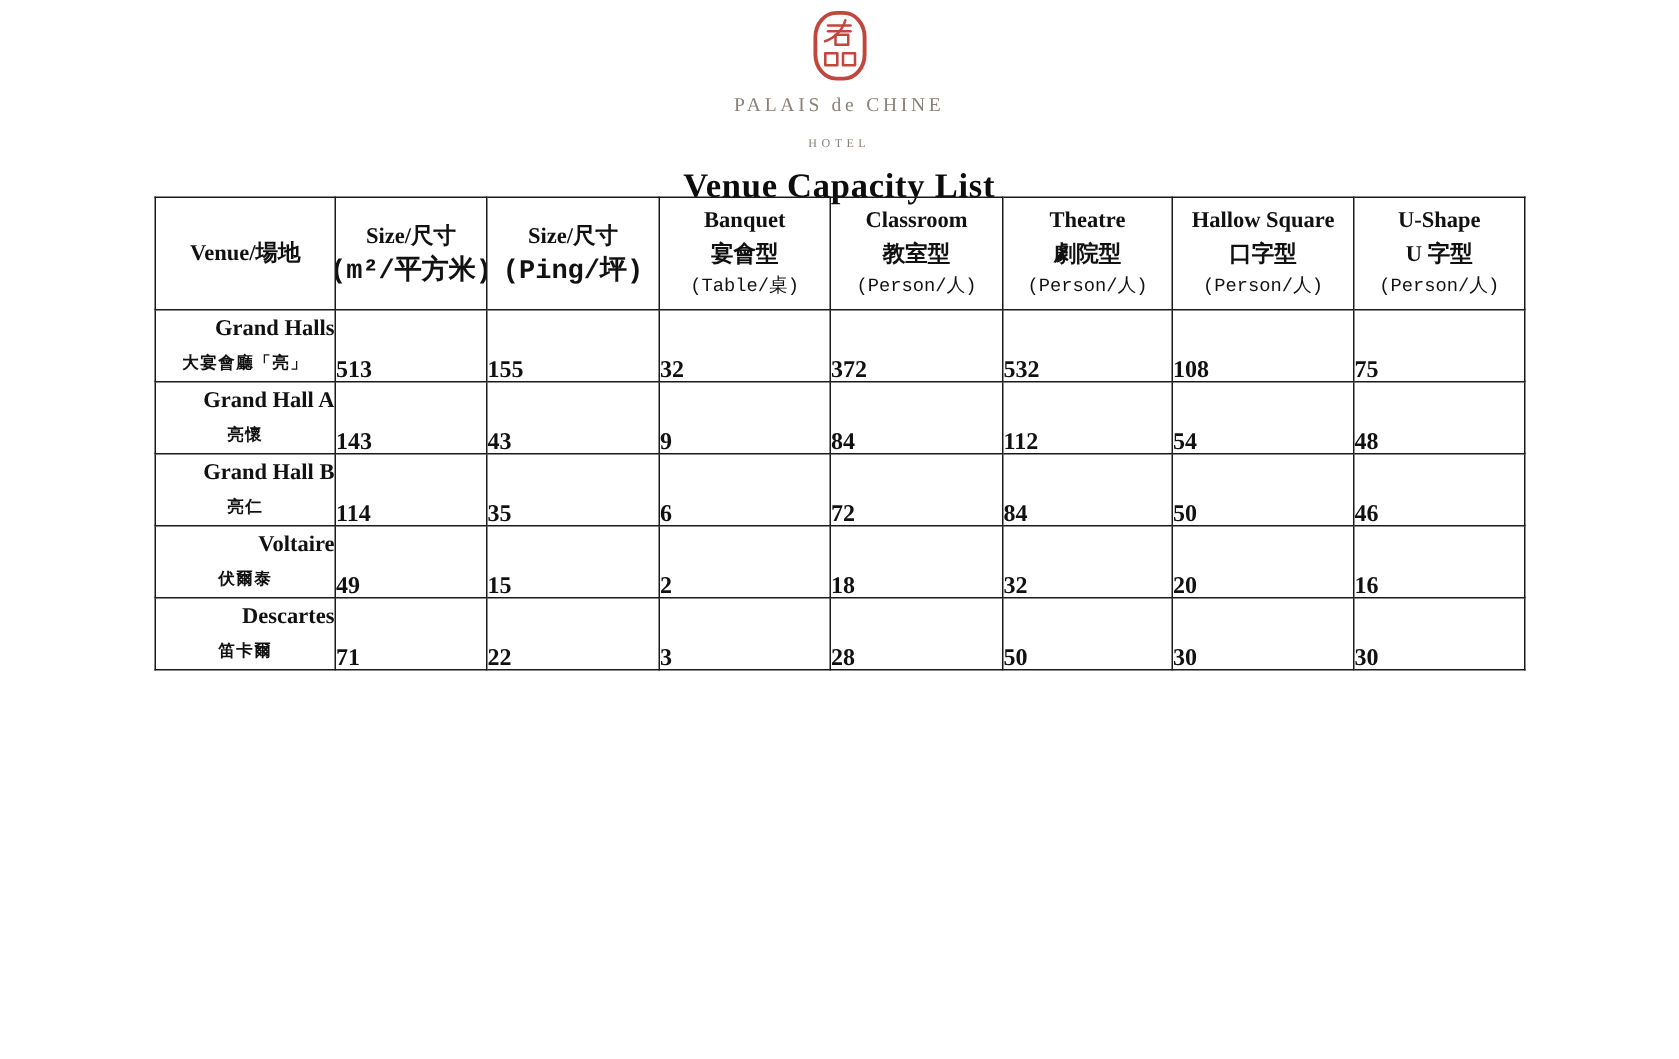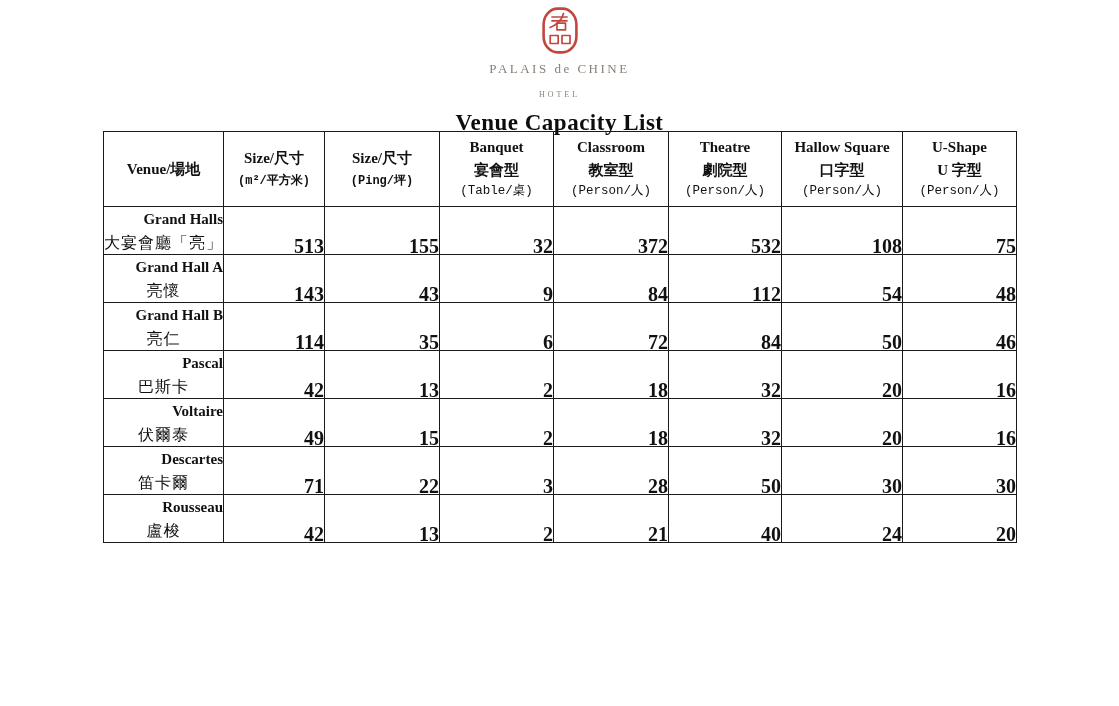--- a/index.html
+++ b/index.html
@@ -67,30 +67,30 @@
     font-size:15px;font-weight:bold;line-height:22px;
     white-space:nowrap;
   }
   .h-line3{
     font-size:12.5px;font-weight:normal;line-height:21px;
     font-family:"Liberation Mono","DejaVu Sans Mono",monospace;
     white-space:nowrap;
   }
   .h-mono{
     font-family:"Liberation Mono","DejaVu Sans Mono",monospace;
-    font-size:12px;
+    font-size:18px;
   }
   
   table.capacity tbody tr{height:48px;}
   td.venue-cell{vertical-align:middle;text-align:center;}
   .v-en{display:block;font-size:15px;font-weight:bold;line-height:23px;text-align:right;}
-  .v-zh{display:block;font-size:16px;font-weight:normal;line-height:23px;letter-spacing:1px;}
+  .v-zh{display:block;font-size:11px;font-weight:bold;line-height:23px;letter-spacing:1px;}
   td.num-cell{
-    vertical-align:bottom;text-align:right;
-    font-size:20px;font-weight:bold;
+    vertical-align:bottom;text-align:left;
+    font-size:16px;font-weight:bold;
     padding-bottom:7px;line-height:15px;
   }
 </style>
 </head>
 <body>
 
 <div class="page">
 
   <div class="brand-block">
     <span class="seal">
@@ -215,33 +215,20 @@
         <td class="num-cell">114</td>
         <td class="num-cell">35</td>
         <td class="num-cell">6</td>
         <td class="num-cell">72</td>
         <td class="num-cell">84</td>
         <td class="num-cell">50</td>
         <td class="num-cell">46</td>
       </tr>
       <tr>
         <td class="venue-cell">
-          <span class="v-en">Pascal</span>
-          <span class="v-zh">巴斯卡</span>
-        </td>
-        <td class="num-cell">42</td>
-        <td class="num-cell">13</td>
-        <td class="num-cell">2</td>
-        <td class="num-cell">18</td>
-        <td class="num-cell">32</td>
-        <td class="num-cell">20</td>
-        <td class="num-cell">16</td>
-      </tr>
-      <tr>
-        <td class="venue-cell">
           <span class="v-en">Voltaire</span>
           <span class="v-zh">伏爾泰</span>
         </td>
         <td class="num-cell">49</td>
         <td class="num-cell">15</td>
         <td class="num-cell">2</td>
         <td class="num-cell">18</td>
         <td class="num-cell">32</td>
         <td class="num-cell">20</td>
         <td class="num-cell">16</td>
@@ -252,29 +239,16 @@
           <span class="v-zh">笛卡爾</span>
         </td>
         <td class="num-cell">71</td>
         <td class="num-cell">22</td>
         <td class="num-cell">3</td>
         <td class="num-cell">28</td>
         <td class="num-cell">50</td>
         <td class="num-cell">30</td>
         <td class="num-cell">30</td>
       </tr>
-      <tr>
-        <td class="venue-cell">
-          <span class="v-en">Rousseau</span>
-          <span class="v-zh">盧梭</span>
-        </td>
-        <td class="num-cell">42</td>
-        <td class="num-cell">13</td>
-        <td class="num-cell">2</td>
-        <td class="num-cell">21</td>
-        <td class="num-cell">40</td>
-        <td class="num-cell">24</td>
-        <td class="num-cell">20</td>
-      </tr>
     </tbody>
   </table>
 
 </div>
 
 </body></html>

